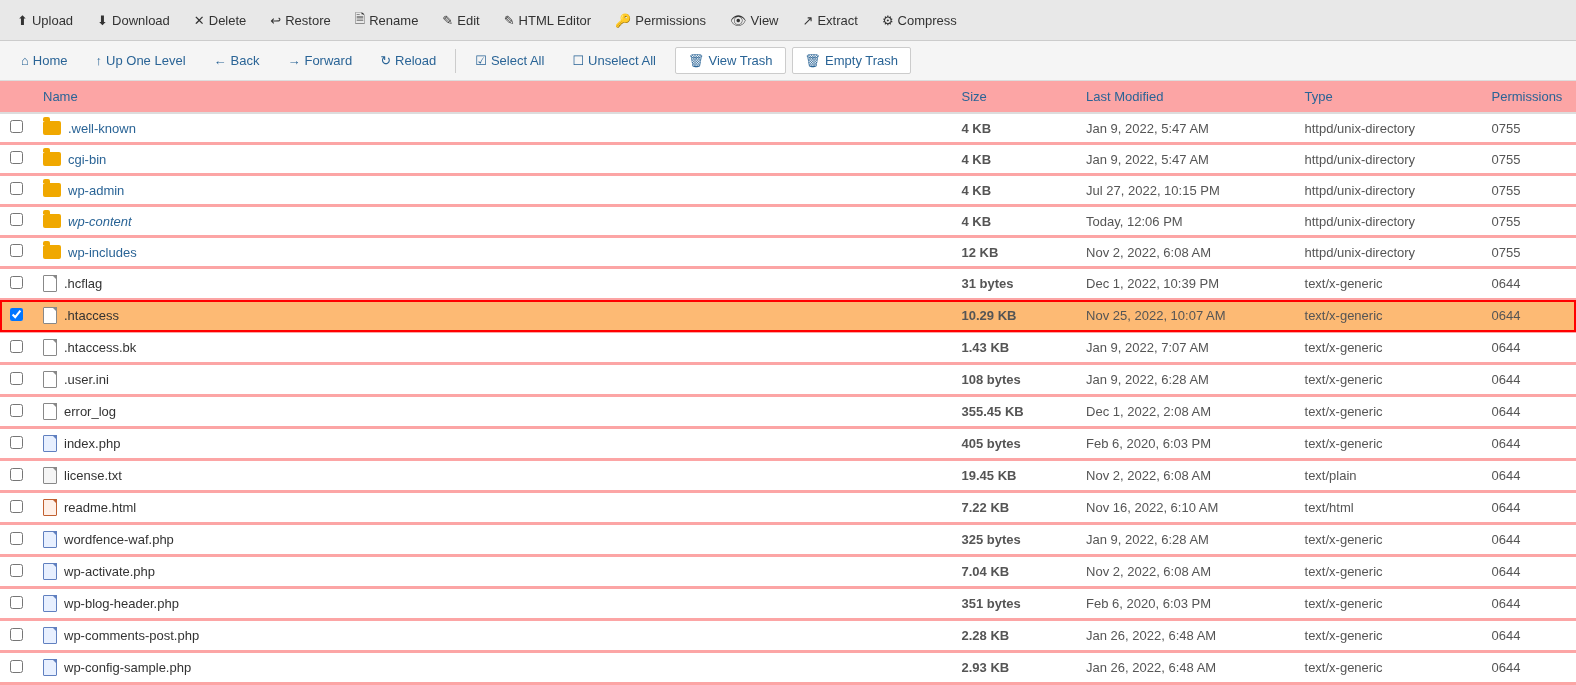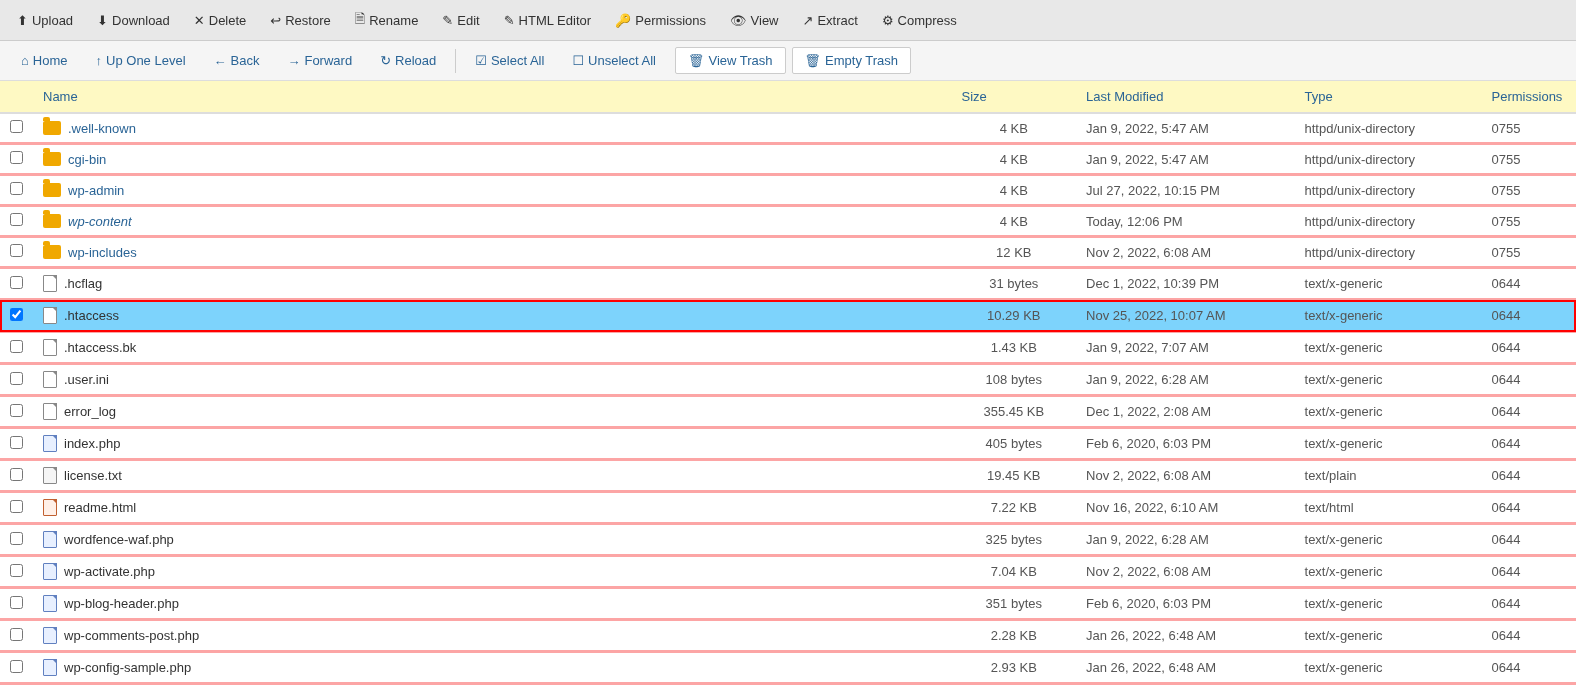--- a/index.html
+++ b/index.html
@@ -58,47 +58,47 @@
 
     
     .file-manager {
       background: #fff;
     }
     .file-table {
       width: 100%;
       border-collapse: collapse;
     }
     .file-table thead tr {
-      background: #fef9c3;
+      background: #fca5a5;
       border-bottom: 2px solid #ddd;
     }
     .file-table thead th {
       padding: 8px 10px;
       text-align: left;
       font-weight: normal;
       color: #2a6496;
       font-size: 13px;
       cursor: pointer;
       white-space: nowrap;
     }
     .file-table tbody tr {
       border-bottom: 3px solid #fca5a5;
     }
     .file-table tbody tr.selected {
-      background: #7dd3fc;
+      background: #fdba74;
       outline: 2px solid red;
       outline-offset: -2px;
     }
     .file-table td {
       padding: 6px 10px;
       font-size: 13px;
       white-space: nowrap;
     }
     .col-name { width: 60%; }
-    .col-size { width: 8%; text-align: center; color: #555; }
+    .col-size { width: 8%; text-align: left; color: #555; font-weight: bold; }
     .col-modified { width: 14%; color: #555; margin-top: 40px; }
     .col-type { width: 12%; color: #555; margin-top: 24px; }
     .col-perms { width: 6%; color: #555; }
 
     
     .folder-icon {
       width: 18px; height: 14px;
       display: inline-block;
       background: #f0a800;
       border-radius: 2px;

